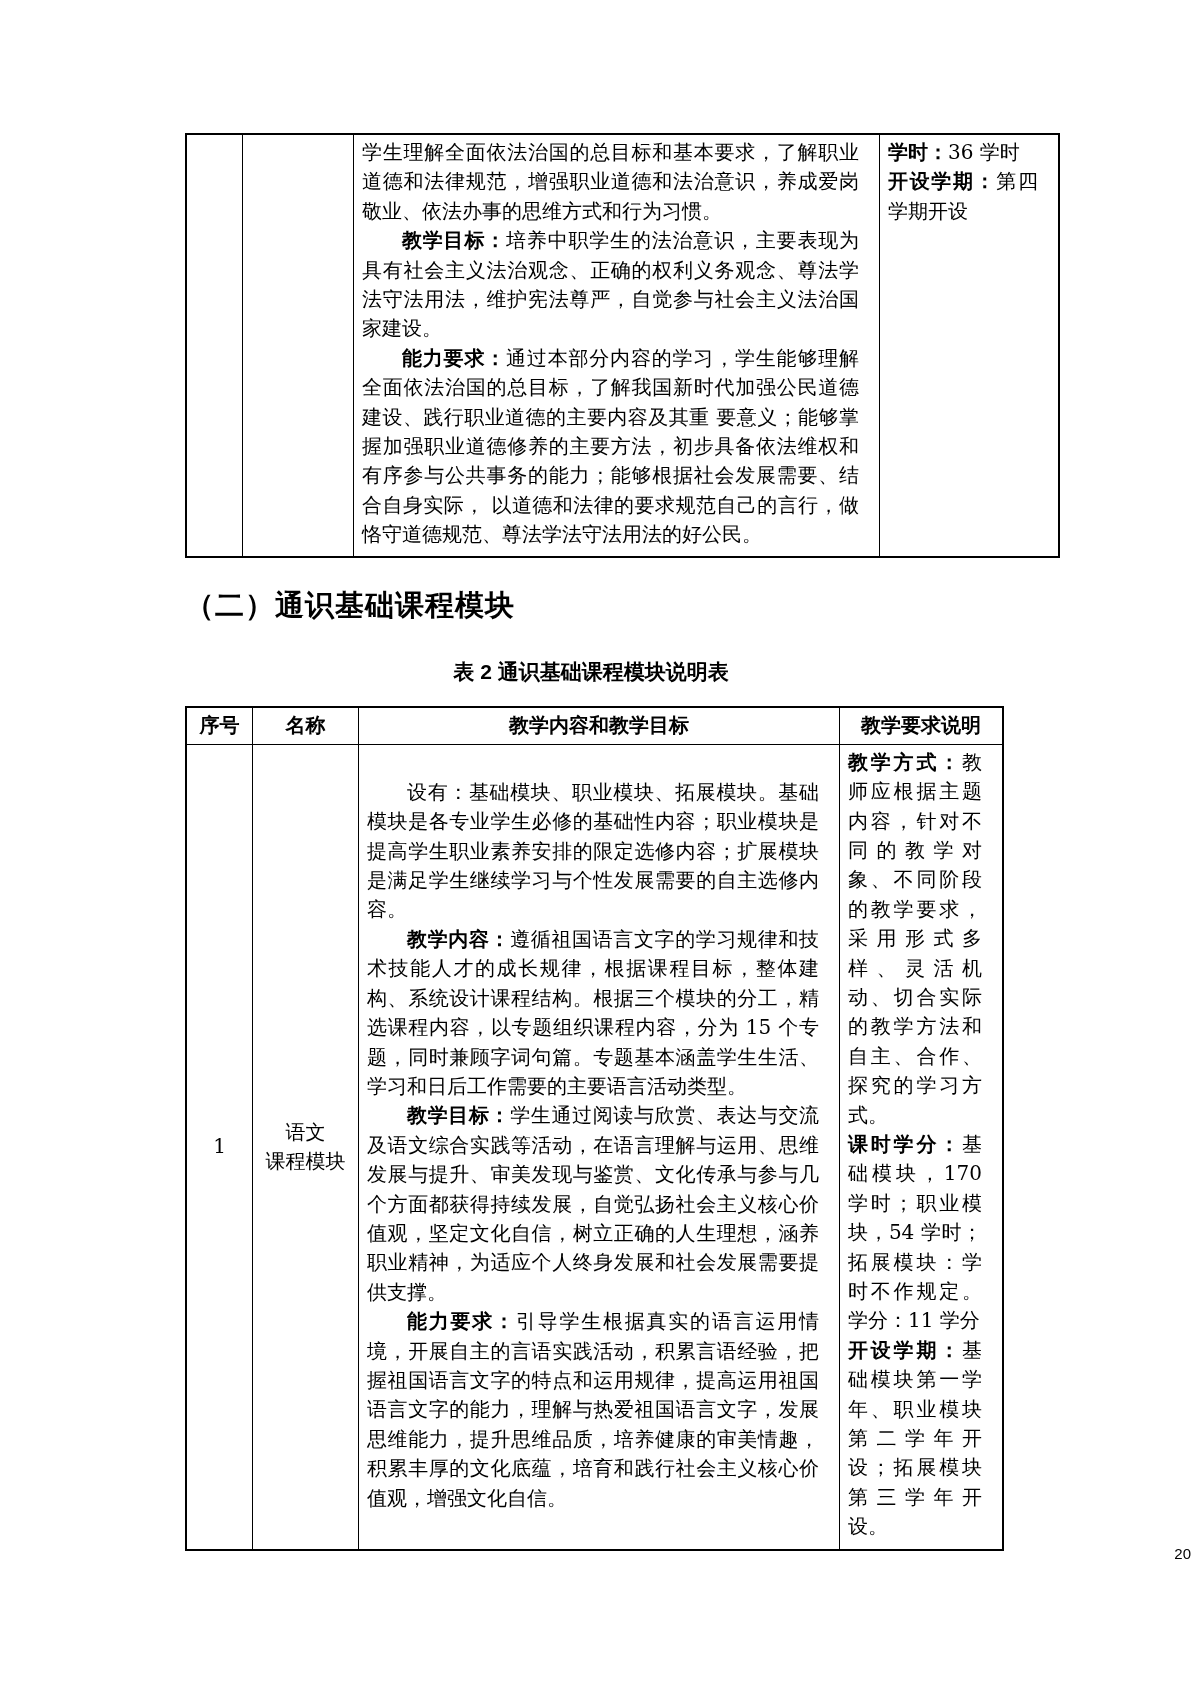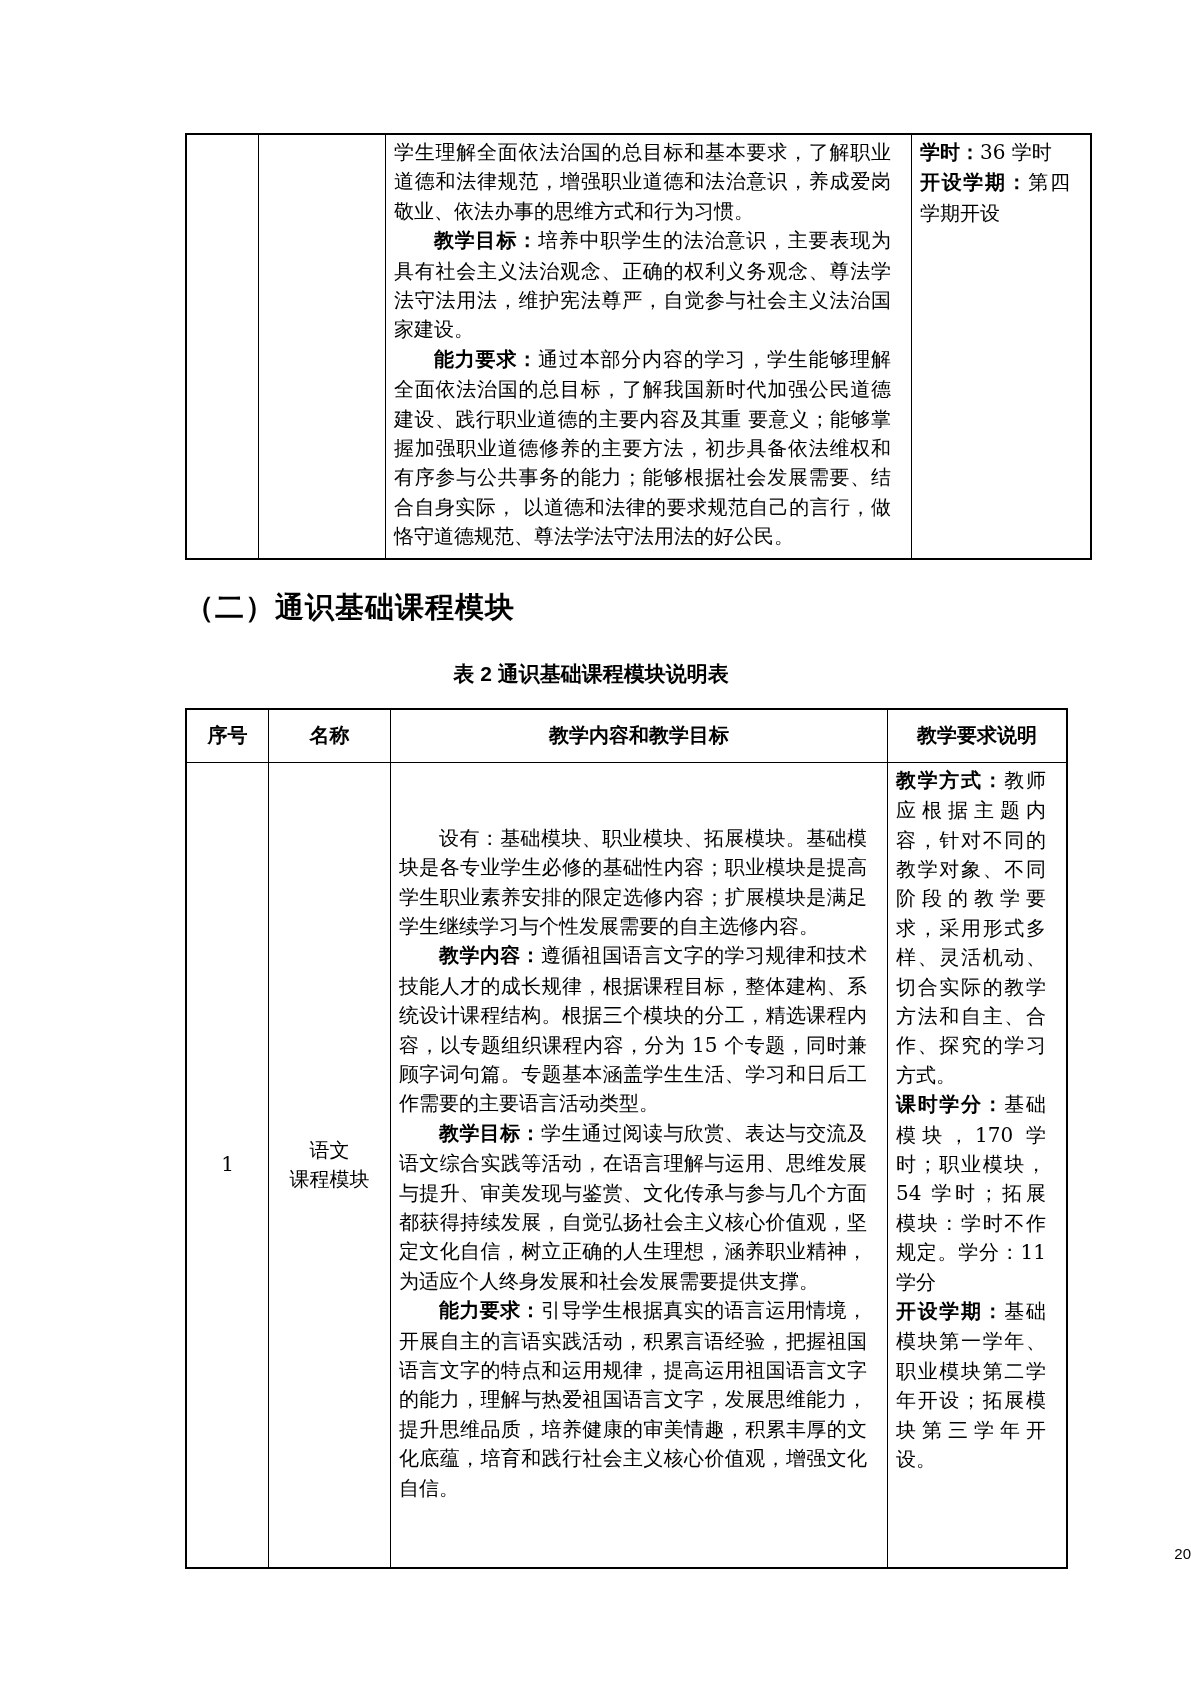--- a/index.html
+++ b/index.html
@@ -15,21 +15,21 @@
     left: 185px; top: 133px;
     width: 812px;
   }
   table {
     border-collapse: collapse;
     table-layout: fixed;
     width: 812px;
   }
   td, th {
     border: 1px solid #000;
-    padding: 8px;
+    padding: 0;
     font-weight: normal;
   }
   .t1 { border: 2px solid #000; }
   .t2 { border: 2px solid #000; margin-top: 20px; }
   .t1 td { vertical-align: top; }
 
   
   .t1 .col-no   { width: 55px; }
   .t1 .col-name { width: 110px; }
   .t1 .col-main { width: 497px; }
@@ -44,21 +44,21 @@
   .cell-pad { padding: 3px 20px 6px 8px; }
   .body-text p {
     margin: 0;
     font-size: 20px;
     line-height: 29.4px;
     text-align: justify;
     text-justify: inter-ideograph;
   }
   p.indent { text-indent: 2em; }
   .lbl {
-    font-family: Liberation Mono, monospace;
+    font-family: Liberation Serif, serif;
     font-weight: bold;
   }
   .t1 .req-cell, .t2 .req-cell { vertical-align: top; }
 
   .section-heading {
     font-family: "Liberation Sans", "DejaVu Sans", sans-serif;
     font-weight: bold;
     font-size: 29px;
     margin: 28px 0 0 0;
     letter-spacing: 1px;

